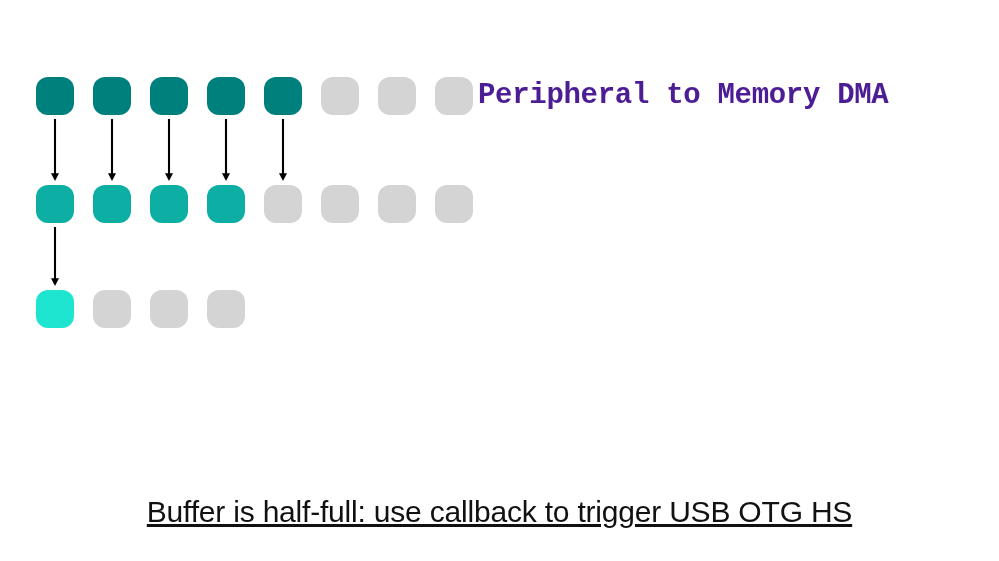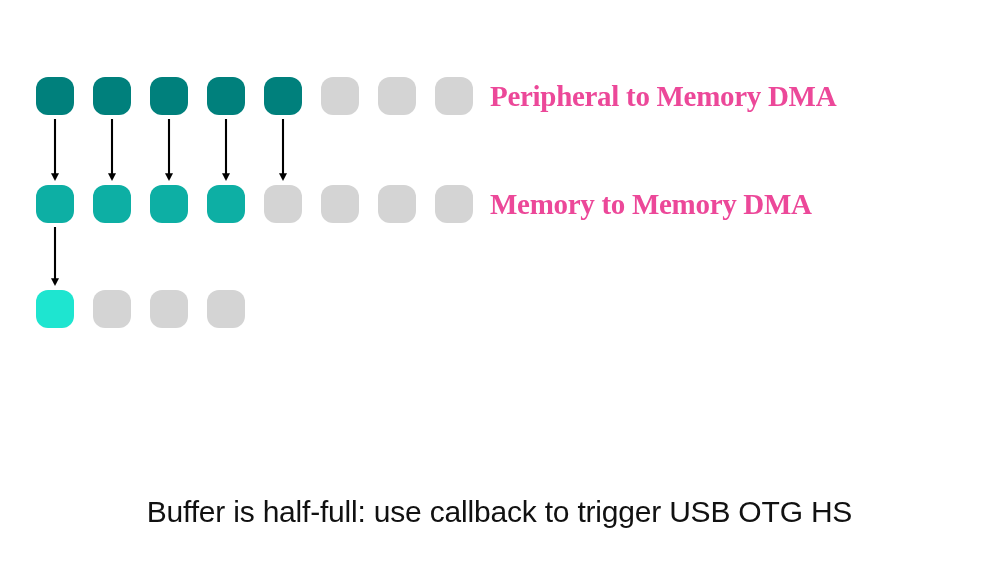--- a/index.html
+++ b/index.html
@@ -37,27 +37,27 @@
     width: 38px;
     height: 38px;
     border-radius: 12px;
     margin-right: 19px;   
     flex: 0 0 auto;
   }
   .cell:last-child { margin-right: 0; }
 
   .row-label {
     position: absolute;
-    left: 490px;
-    font-family: Liberation Serif, serif;
+    left: 478px;
+    font-family: Liberation Mono, monospace;
     font-weight: bold;
     font-size: 29px;
     line-height: 38px;
     letter-spacing: -0.3px;
-    color: #ec4899;
+    color: #4c1d95;
     white-space: nowrap;
   }
 
   
   .row1 { top: 77px; }
   .row2 { top: 185px; }
   .row3 { top: 290px; }
 
   
   .arrows {
@@ -77,21 +77,21 @@
     width: 999px;
     text-align: center;
     font-family: "Liberation Sans", sans-serif;
     font-weight: normal;
     font-size: 30px;
     line-height: 44px;
     color: #111111;
     letter-spacing: -0.2px;
     white-space: pre;
   }
-  .caption-line { display: block; }
+  .caption-line { display: block; text-decoration: underline; }
 </style>
 </head>
 <body>
 
 <div id="slide">
 
   <div class="diagram">
 
     <div class="buffer-row row1">
       <div class="cell" style="background:#00807C"></div>
@@ -108,21 +108,20 @@
     <div class="buffer-row row2">
       <div class="cell" style="background:#0DAFA4"></div>
       <div class="cell" style="background:#0DAFA4"></div>
       <div class="cell" style="background:#0DAFA4"></div>
       <div class="cell" style="background:#0DAFA4"></div>
       <div class="cell" style="background:#D4D4D4"></div>
       <div class="cell" style="background:#D4D4D4"></div>
       <div class="cell" style="background:#D4D4D4"></div>
       <div class="cell" style="background:#D4D4D4"></div>
     </div>
-    <div class="row-label row2">Memory to Memory DMA</div>
 
     <div class="buffer-row row3">
       <div class="cell" style="background:#1EE5D0"></div>
       <div class="cell" style="background:#D4D4D4"></div>
       <div class="cell" style="background:#D4D4D4"></div>
       <div class="cell" style="background:#D4D4D4"></div>
     </div>
 
     <svg class="arrows" width="999" height="370" viewBox="0 0 999 370">
       <defs>

